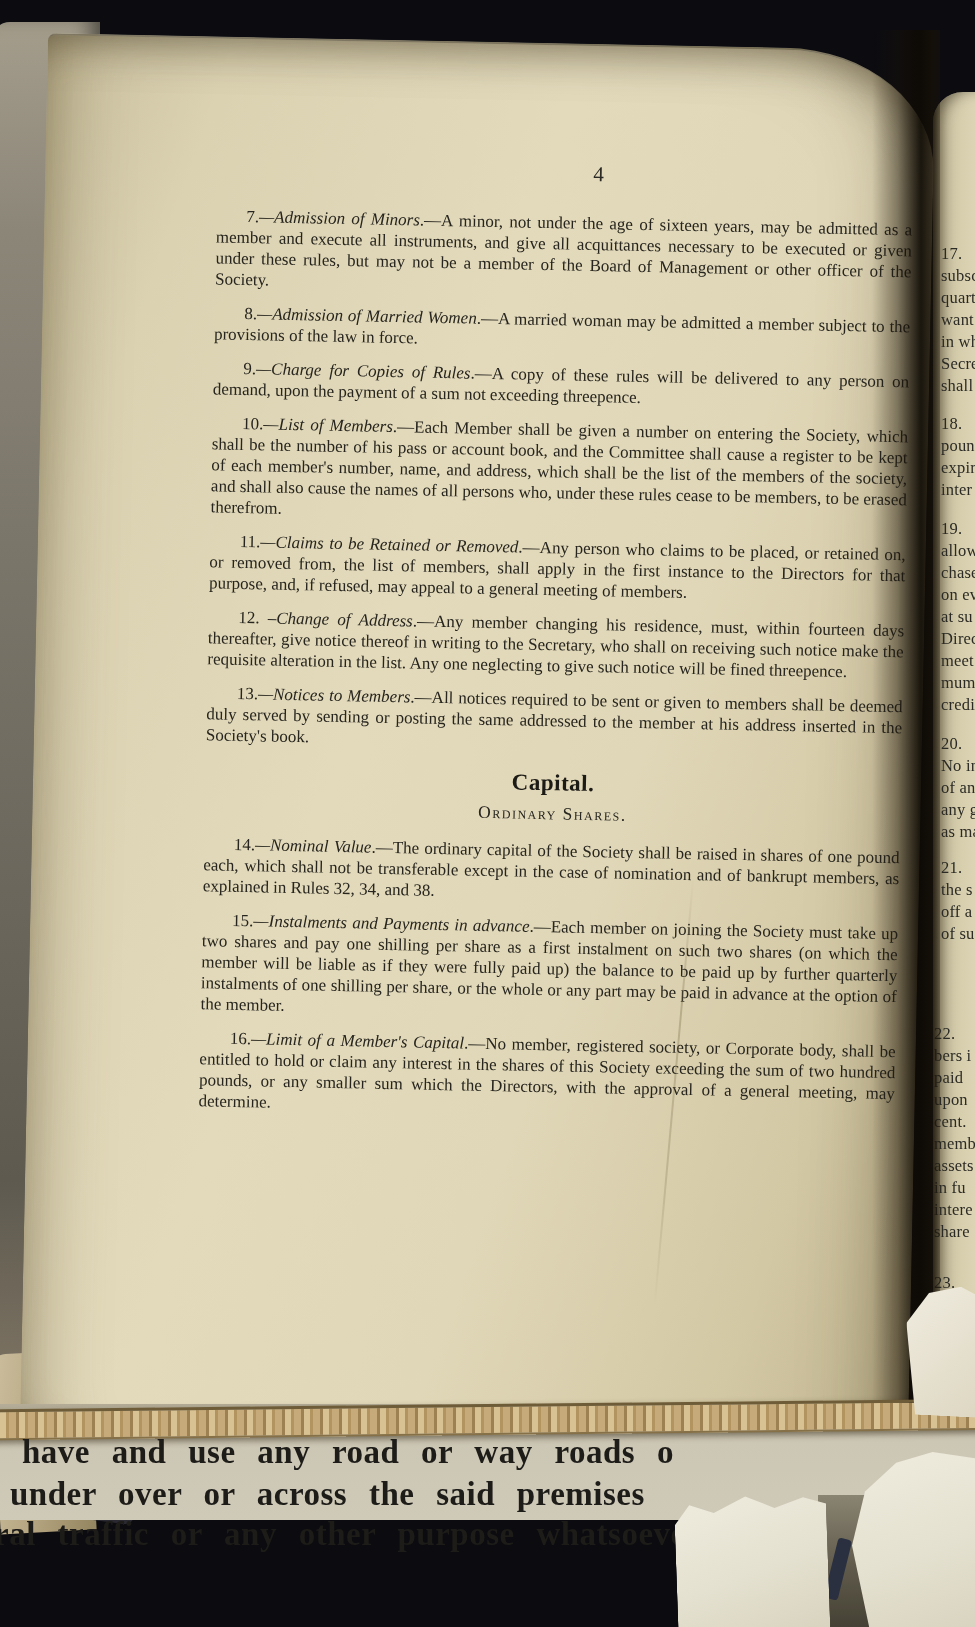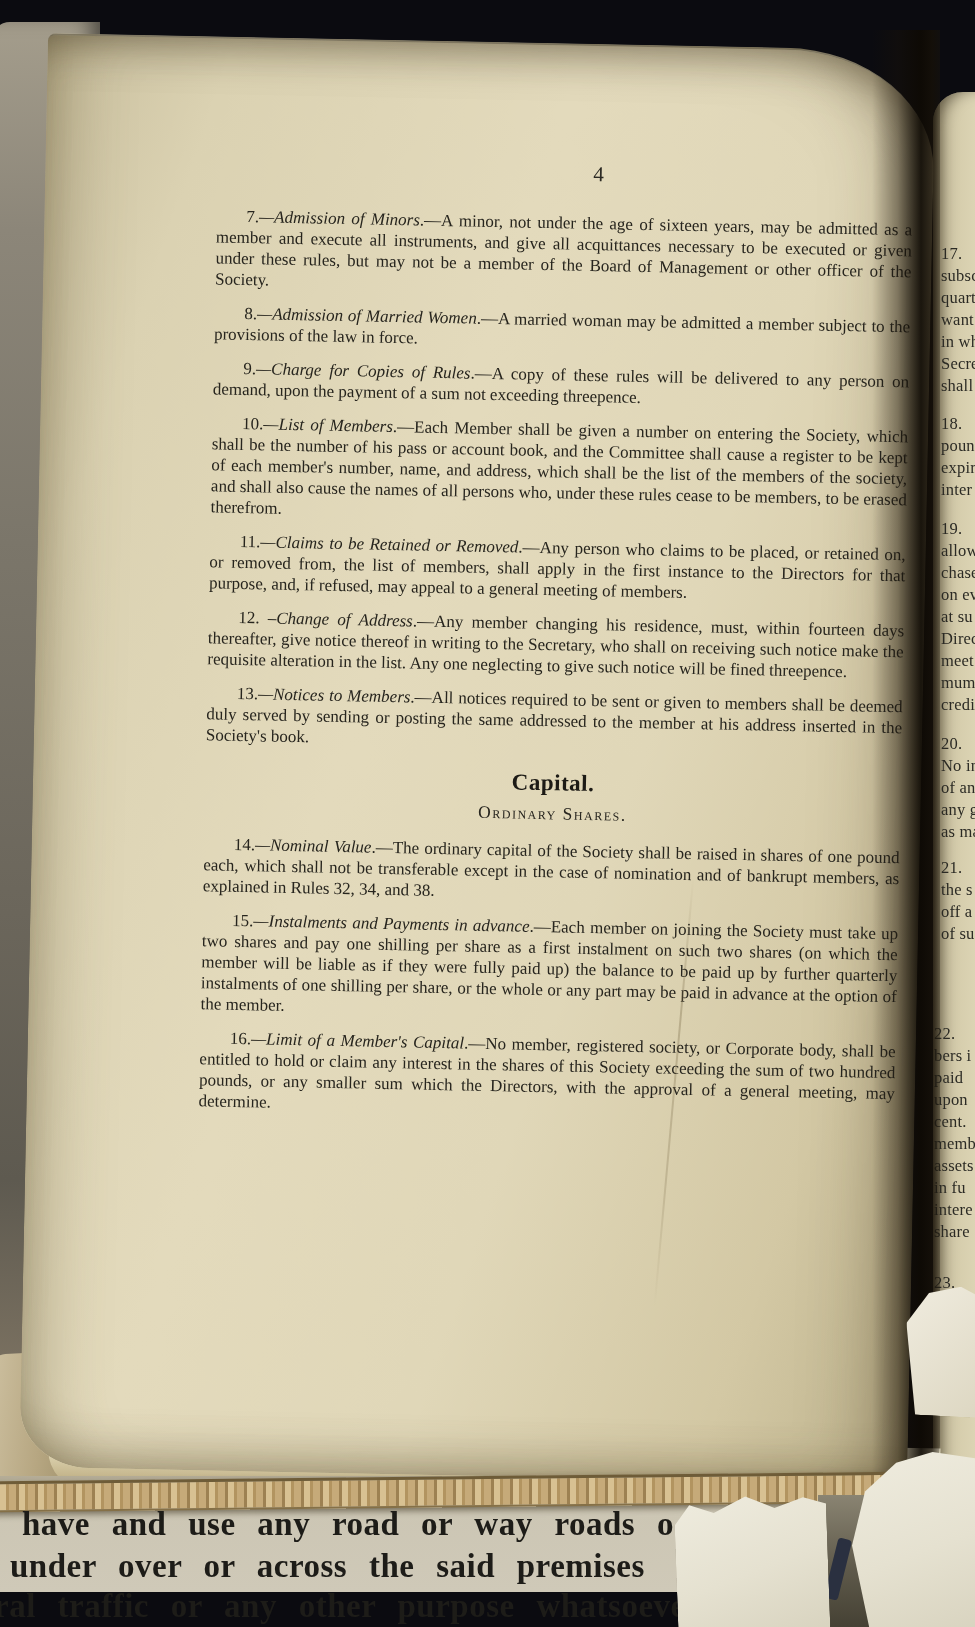--- a/index.html
+++ b/index.html
@@ -83,21 +83,21 @@
     margin:20px 0 10px 0;text-align:center;text-indent:0;
     font-size:23px;font-weight:700;color:#1d1b16;letter-spacing:.5px;
     font-family:"Liberation Serif","DejaVu Serif",serif;
   }
   .subsec-heading{
     margin:0 0 16px 0;text-align:center;text-indent:0;
     font-size:17.5px;font-variant:small-caps;letter-spacing:1.5px;color:#26241e;
   }
   
   .lower-book{
-    position:absolute;left:0;top:1476px;width:975px;height:116px;
+    position:absolute;left:0;top:1404px;width:975px;height:116px;
     background:linear-gradient(180deg,#b5ad97 0%,#ccc6b4 30%,#cfc9b8 100%);
   }
   .stitch-band{
     position:absolute;left:-10px;top:0px;width:1000px;height:26px;
     background:repeating-linear-gradient(90deg,#c6aa79 0 7px,#9d8152 7px 10px,#d8c192 10px 16px,#b29460 16px 19px);
     border-top:3px solid #6e5c38;border-bottom:2px solid #857047;
     transform:rotate(-0.6deg);box-shadow:0 3px 6px rgba(40,30,10,.5);
   }
   .big-line{
     position:absolute;left:0;width:975px;white-space:nowrap;

